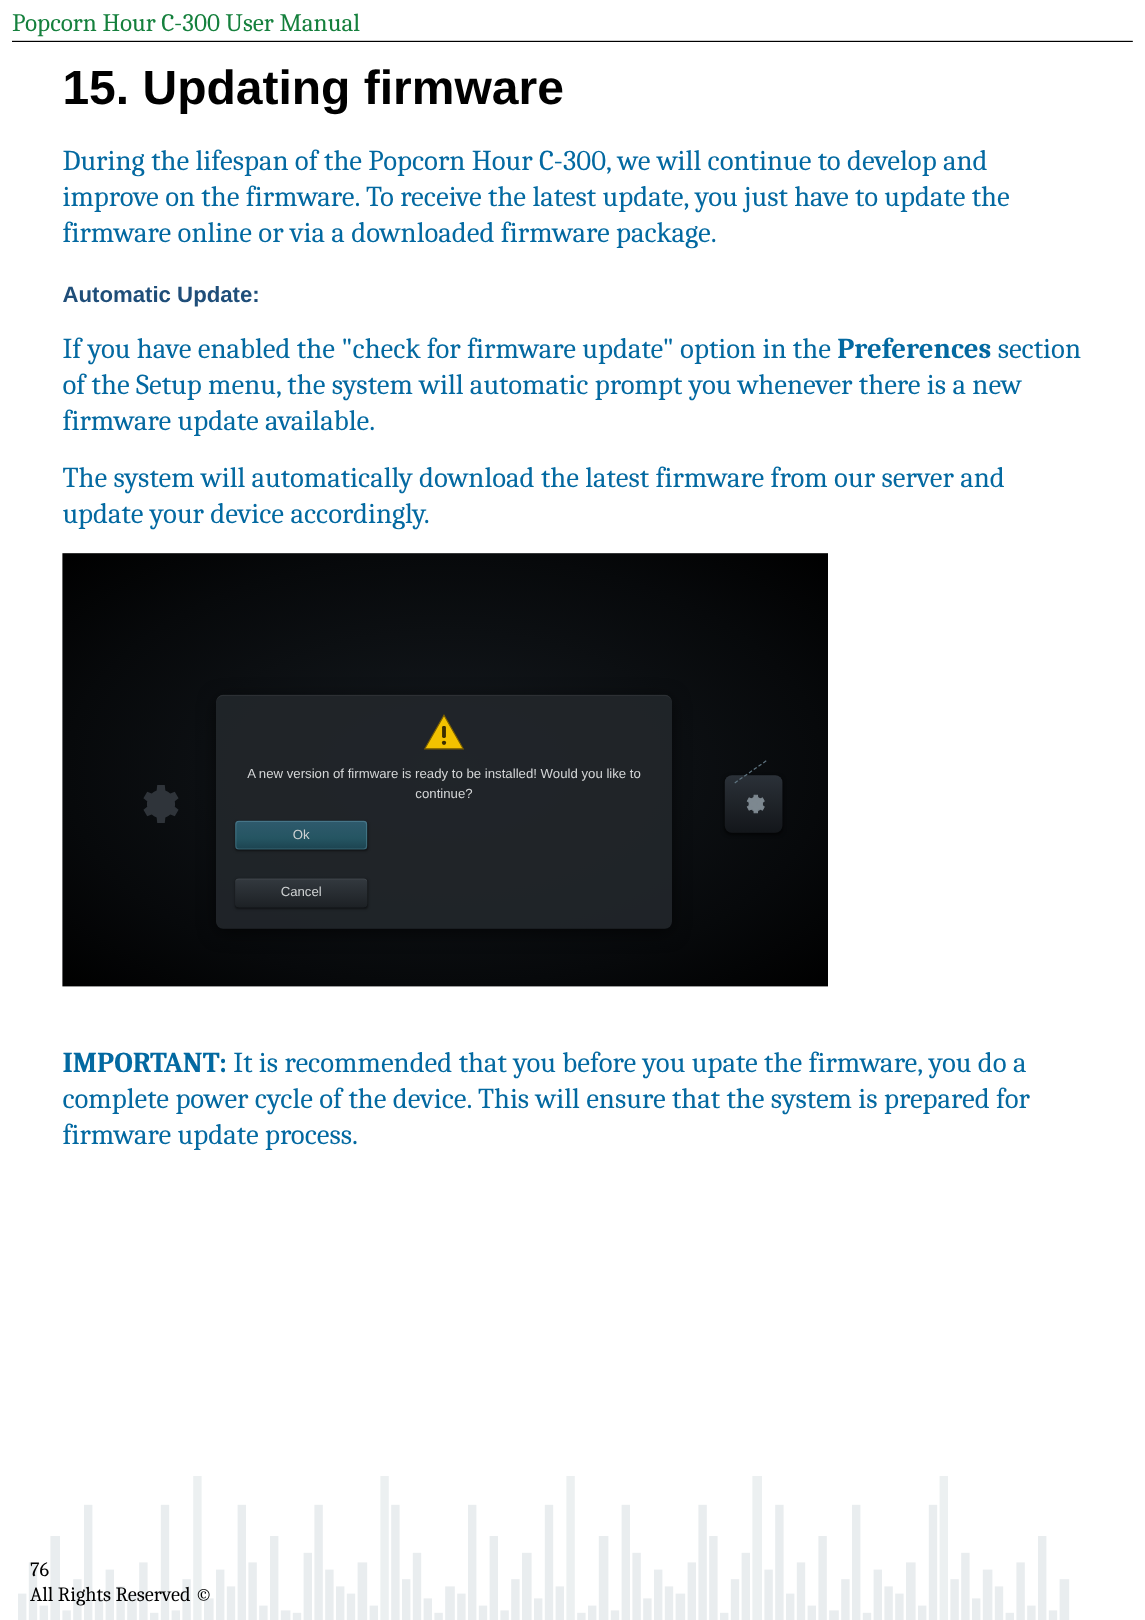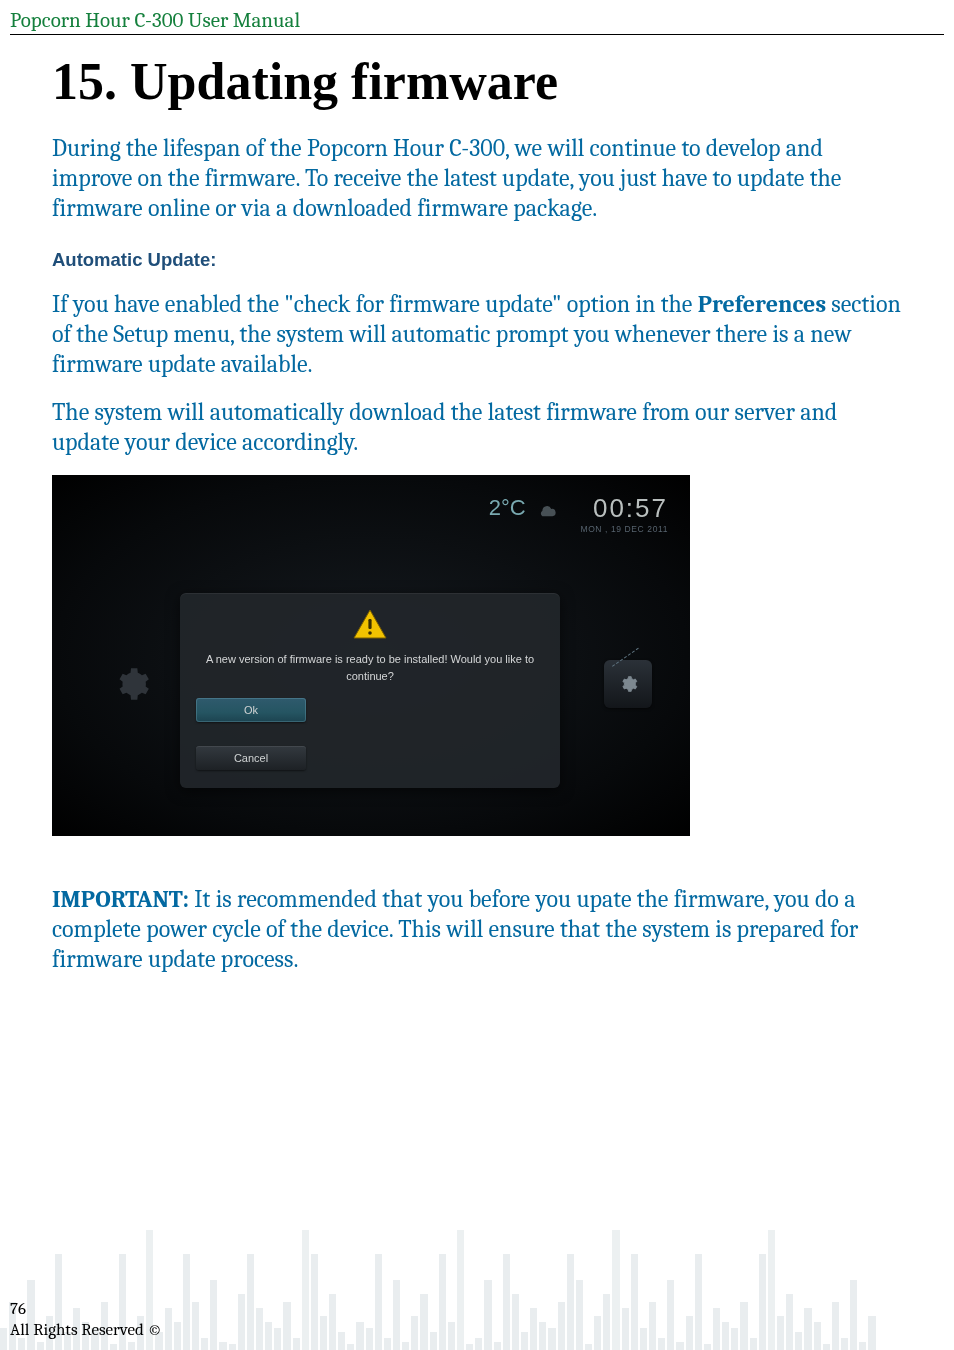--- a/index.html
+++ b/index.html
@@ -9,22 +9,22 @@
   .page { position: relative; width: 954px; min-height: 1350px; }
   .running-head {
     position: absolute; top: 8px; left: 10px;
     font-size: 21px; font-family: Cambria, Georgia, serif; color: #15803d;
     border-bottom: 1px solid #000; width: 934px; padding-bottom: 2px;
   }
 
   .content { position: absolute; top: 52px; left: 52px; width: 850px; }
 
   h1.title {
-    font-family: Liberation Serif, serif;
-    font-weight: 700; font-size: 52px; letter-spacing: 0px;
+    font-family: Liberation Sans, sans-serif;
+    font-weight: 700; font-size: 40px; letter-spacing: 0px;
     margin-bottom: 22px;
   }
 
   p.body {
     font-family: Cambria, Georgia, serif;
     font-size: 24px; line-height: 1.25; margin-bottom: 18px;
     color: #0369a1;
   }
   .body b { font-weight: 700; }
 
@@ -109,21 +109,21 @@
   }
   .ss-btn.selected {
     background: linear-gradient(180deg,#2f5a6d 0%, #255562 60%, #1c4350 100%);
     box-shadow: inset 0 0 0 1px rgba(140,200,220,0.25), 0 1px 2px rgba(0,0,0,0.5);
   }
 
   .important-para { margin-top: 48px; }
 
   
   .footer {
-    position: absolute; bottom: 0; left: 0; width: 878px; height: 176px;
+    position: absolute; bottom: 0; left: 15px; width: 878px; height: 176px;
     overflow: hidden;
   }
   .eq {
     position: absolute; bottom: 0; left: 0; right: 0; height: 176px;
     display: flex; align-items: flex-end; gap: 0;
   }
   .eq span {
     display: inline-block; width: 8px; margin-right: 2px;
     background: #e9edef;
   }
@@ -163,32 +163,20 @@
 
     <h2 class="blue-sub">Automatic Update:</h2>
 
     <p class="body">
       <span>If you have enabled the "check for firmware update" option in the </span><b>Preferences</b><span> section of the Setup menu, the system will automatic prompt you whenever there is a new firmware update available.</span>
     </p>
 
     <p class="body">The system will automatically download the latest firmware from our server and update your device accordingly.</p>
 
     <div class="screenshot">
-      <div class="ss-topbar">
-        <span class="ss-temp">2°C</span>
-        <span class="ss-weather-icon">
-          <svg viewBox="0 0 24 18">
-              <path d="M7 12a5 5 0 0 1 9.6-2A4 4 0 1 1 18 18H7a3.5 3.5 0 0 1 0-6z" fill="#7c8a92"></path>
-            </svg>
-        </span>
-        <span class="ss-clock">
-          <div class="ss-time">00:57</div>
-          <div class="ss-date">MON , 19 DEC 2011</div>
-        </span>
-      </div>
 
       <div class="ss-left-gear">
         <svg viewBox="0 0 24 24">
             <path d="M12 8a4 4 0 1 0 0 8 4 4 0 0 0 0-8zm9.4 4a7.5 7.5 0 0 0-.15-1.5l2-1.55-2-3.46-2.36.95a7.6 7.6 0 0 0-2.6-1.5L16 2h-4l-.3 2.94a7.6 7.6 0 0 0-2.6 1.5l-2.36-.95-2 3.46 2 1.55A7.5 7.5 0 0 0 6.6 12c0 .5.05 1 .15 1.5l-2 1.55 2 3.46 2.36-.95c.78.65 1.66 1.16 2.6 1.5L12 22h4l.3-2.94c.94-.34 1.82-.85 2.6-1.5l2.36.95 2-3.46-2-1.55c.1-.5.15-1 .15-1.5z"></path>
           </svg>
       </div>
 
       <div class="ss-right-tile">
         <svg viewBox="0 0 24 24">
             <path d="M12 9a3 3 0 1 0 0 6 3 3 0 0 0 0-6zm8 3c0-.45-.04-.89-.12-1.32l1.72-1.34-1.6-2.77-2.02.82a6.5 6.5 0 0 0-2.28-1.32L15.5 4h-3l-.2 2.07a6.5 6.5 0 0 0-2.28 1.32l-2.02-.82-1.6 2.77 1.72 1.34C8.04 11.11 8 11.55 8 12s.04.89.12 1.32L6.4 14.66l1.6 2.77 2.02-.82c.67.58 1.44 1.03 2.28 1.32L12.5 20h3l.2-2.07a6.5 6.5 0 0 0 2.28-1.32l2.02.82 1.6-2.77-1.72-1.34c.08-.43.12-.87.12-1.32z" fill="#7d8890"></path>

